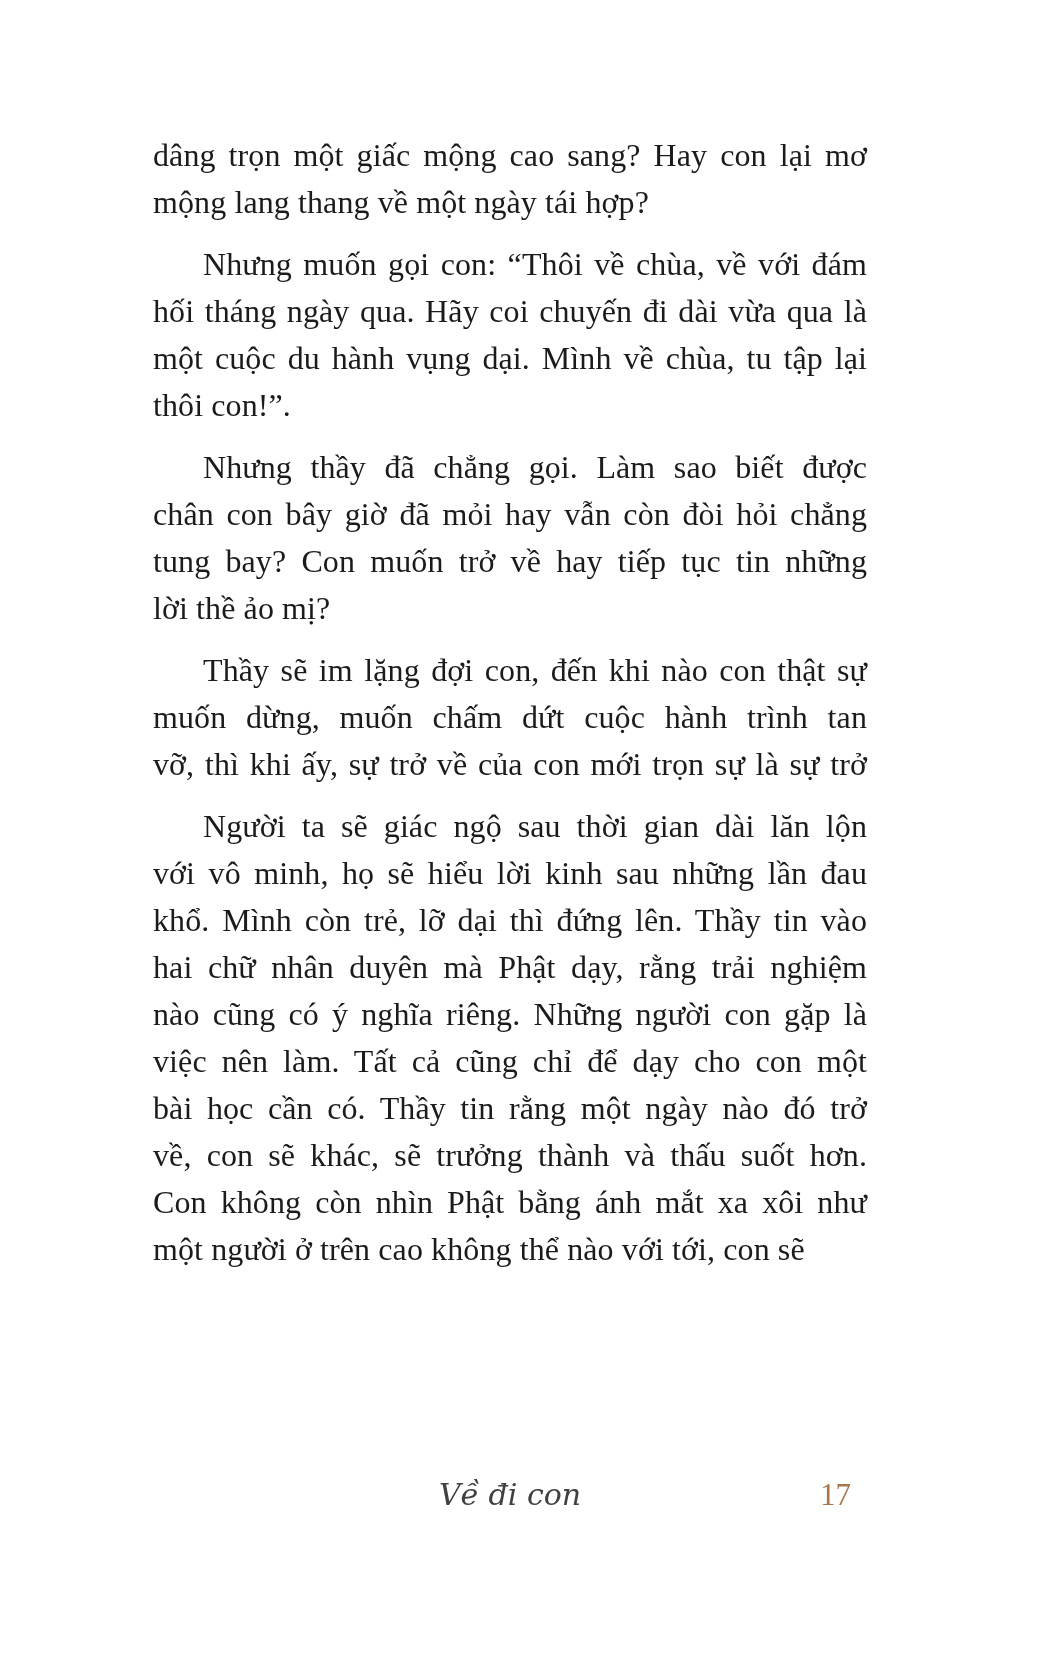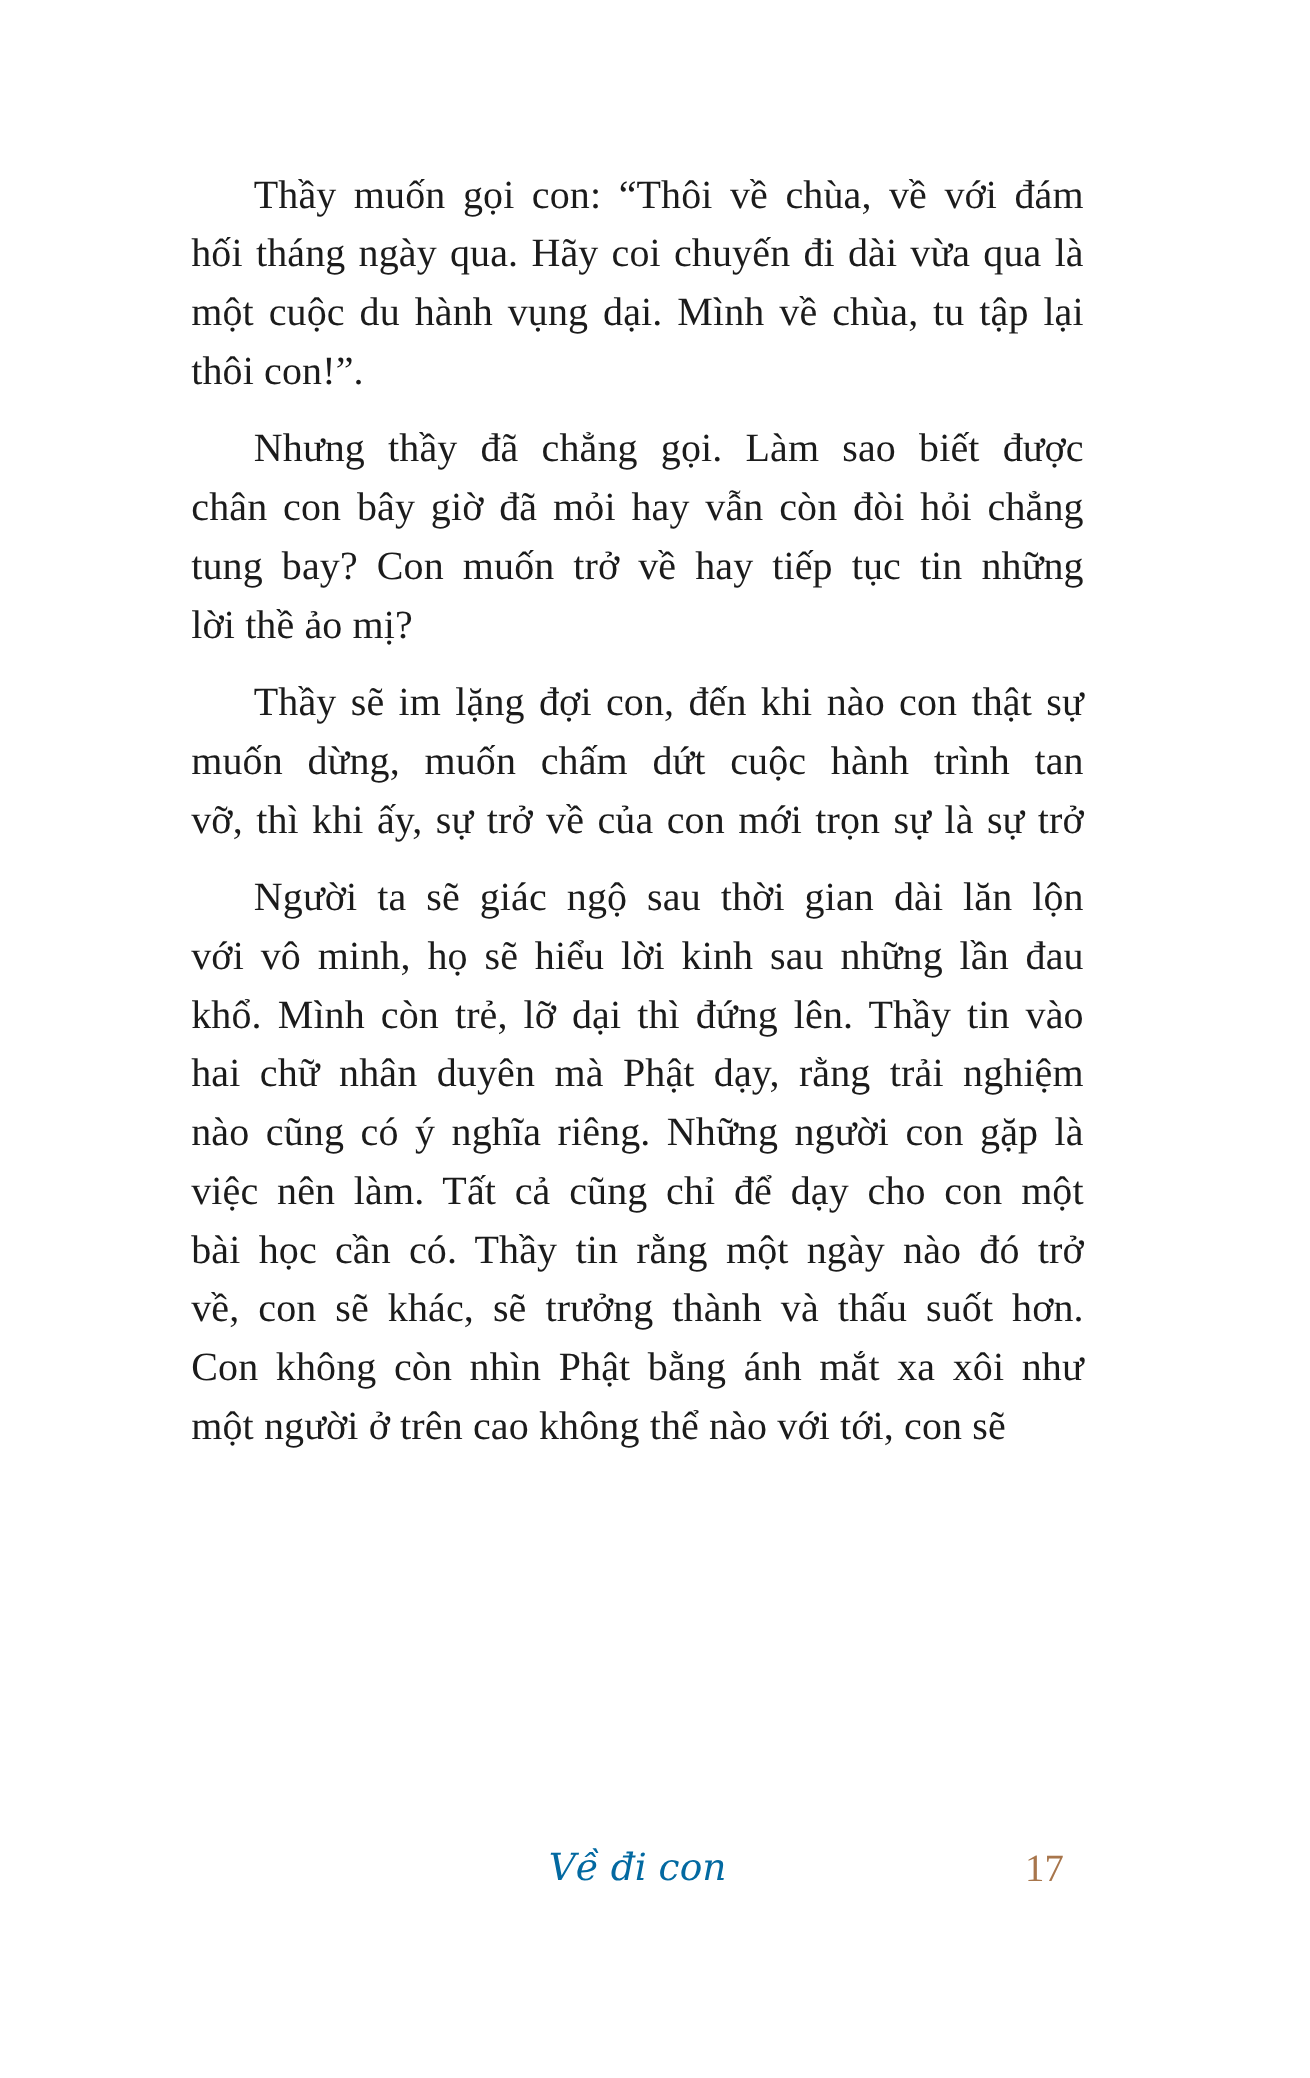--- a/index.html
+++ b/index.html
@@ -69,21 +69,25 @@
     line-height: 46px;
   }
 </style>
 </head>
 <body>
 
 <div class="page">
 
   <main class="text-col" style="color: rgb(27, 27, 27);">
       <div class="para">
-        <div class="line first">Thầy muốn gọi con: “Thôi về chùa, về với đám</div>
+        <div class="line">dâng trọn một giấc mộng cao sang? Hay con lại mơ</div>
+        <div class="line end">mộng lang thang về một ngày tái hợp?</div>
+      </div>
+      <div class="para">
+        <div class="line first">Nhưng muốn gọi con: “Thôi về chùa, về với đám</div>
         <div class="line">hối tháng ngày qua. Hãy coi chuyến đi dài vừa qua là</div>
         <div class="line">một cuộc du hành vụng dại. Mình về chùa, tu tập lại</div>
         <div class="line end">thôi con!”.</div>
       </div>
       <div class="para">
         <div class="line first">Nhưng thầy đã chẳng gọi. Làm sao biết được</div>
         <div class="line">chân con bây giờ đã mỏi hay vẫn còn đòi hỏi chẳng</div>
         <div class="line">tung bay? Con muốn trở về hay tiếp tục tin những</div>
         <div class="line end">lời thề ảo mị?</div>
       </div>
@@ -100,17 +104,17 @@
         <div class="line">nào cũng có ý nghĩa riêng. Những người con gặp là</div>
         <div class="line">việc nên làm. Tất cả cũng chỉ để dạy cho con một</div>
         <div class="line">bài học cần có. Thầy tin rằng một ngày nào đó trở</div>
         <div class="line">về, con sẽ khác, sẽ trưởng thành và thấu suốt hơn.</div>
         <div class="line">Con không còn nhìn Phật bằng ánh mắt xa xôi như</div>
         <div class="line end">một người ở trên cao không thể nào với tới, con sẽ</div>
       </div>
     </main>
 
   <div class="footer">
-    <span class="book-title" style="color: #0369a1; font-style: italic;">Về đi con</span>
+    <span class="book-title" style="color: #404040; font-style: italic;">Về đi con</span>
     <span class="page-num" style="color: rgb(168, 118, 76);">17</span>
   </div>
 
 </div>
 
 </body></html>

